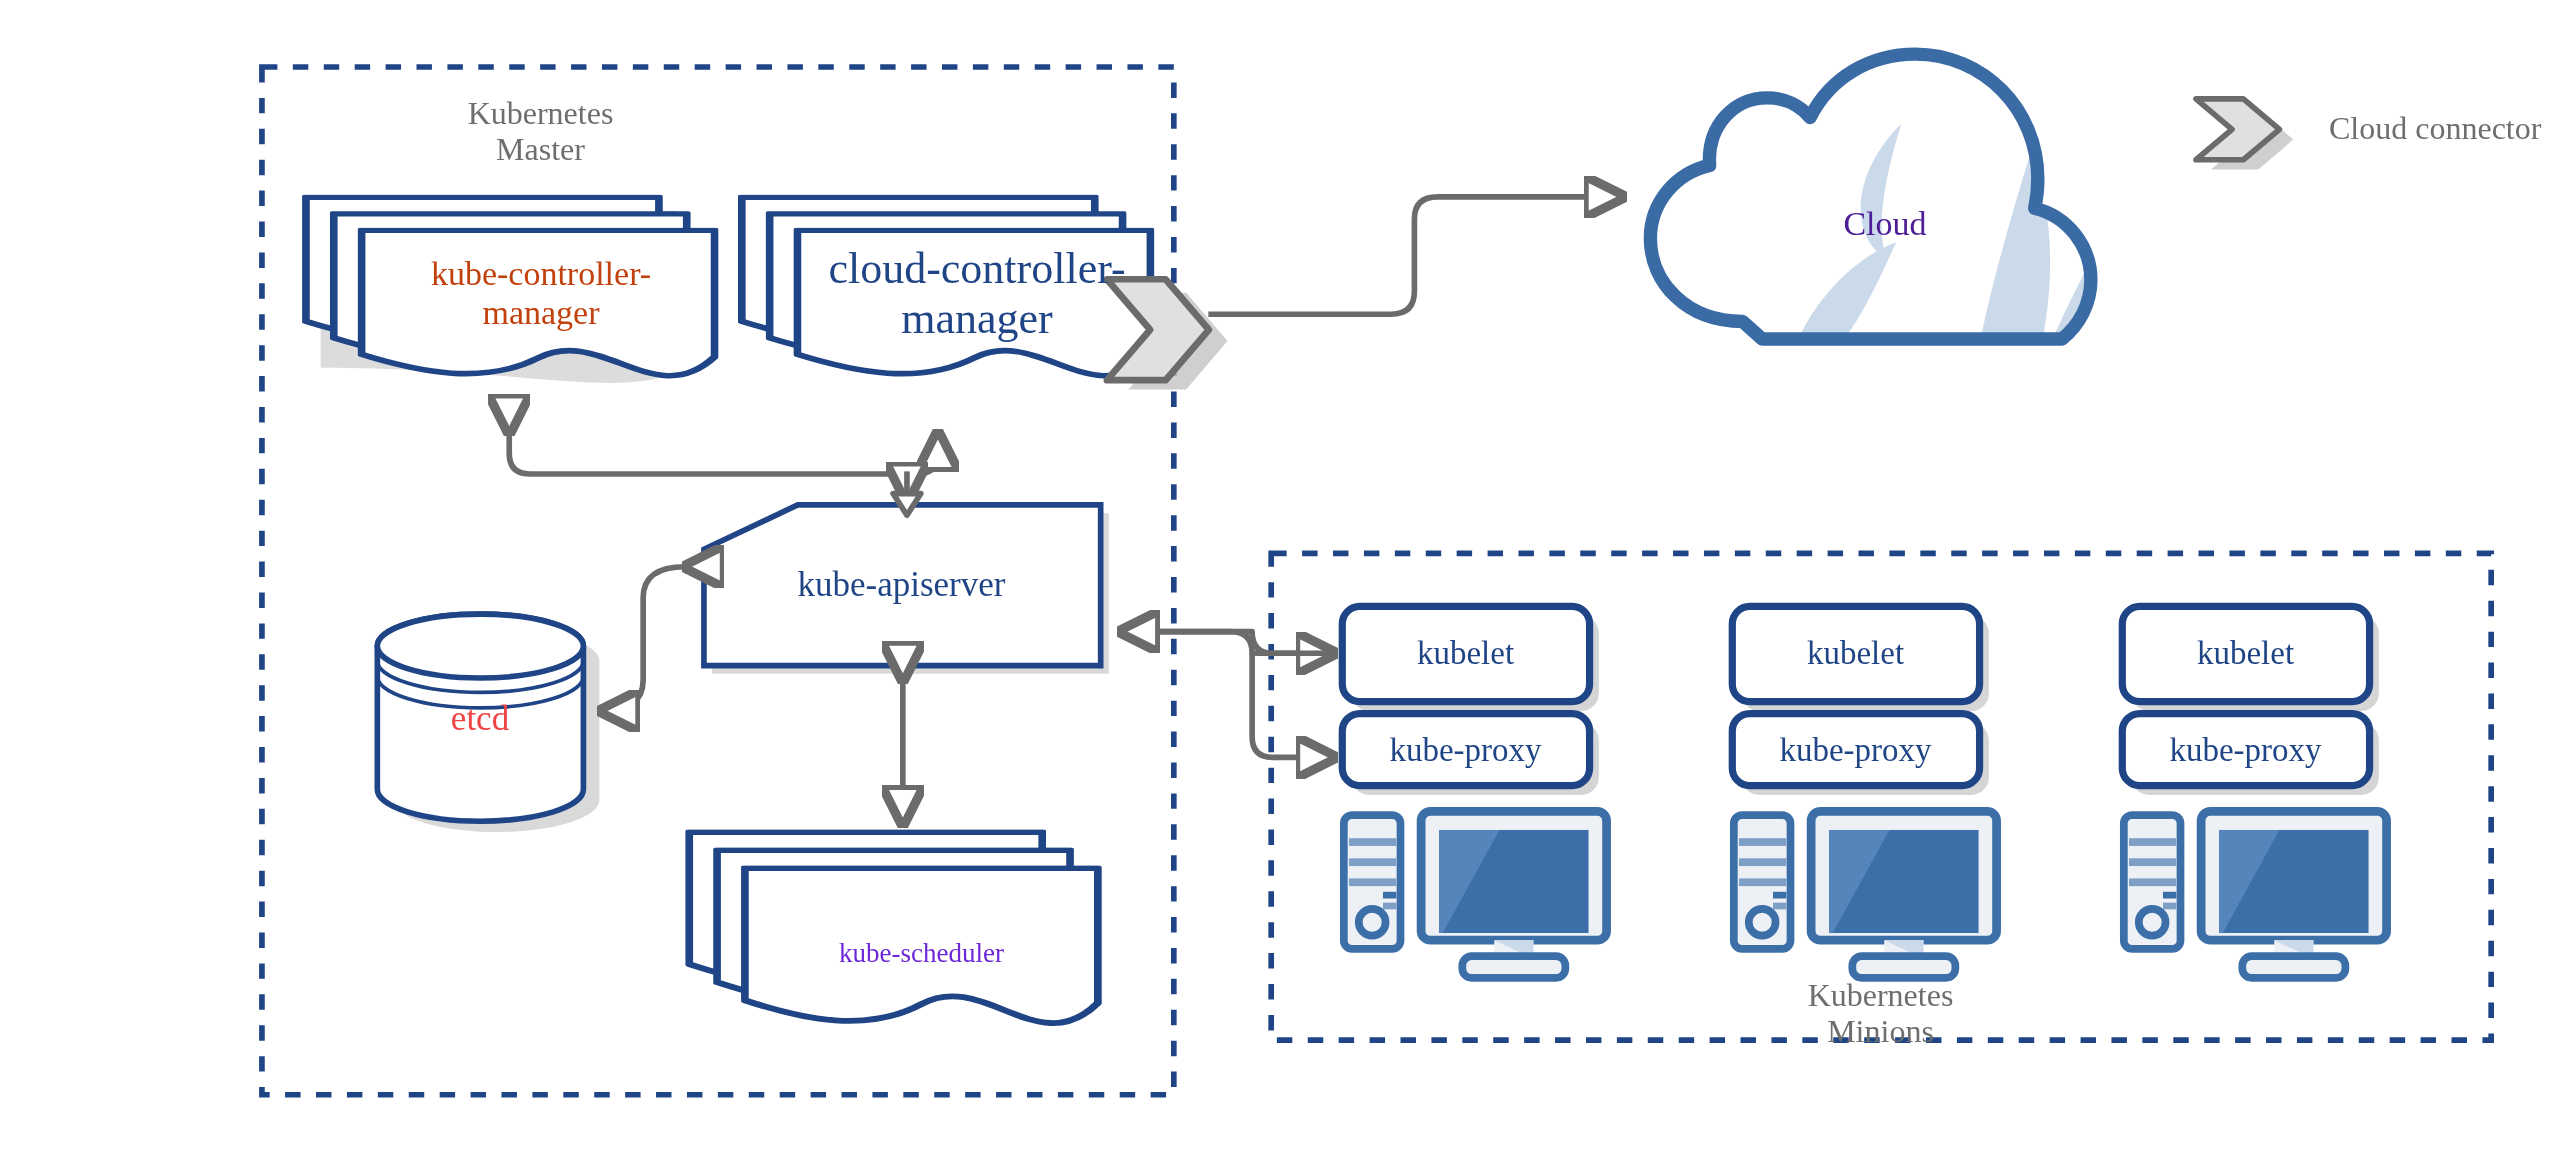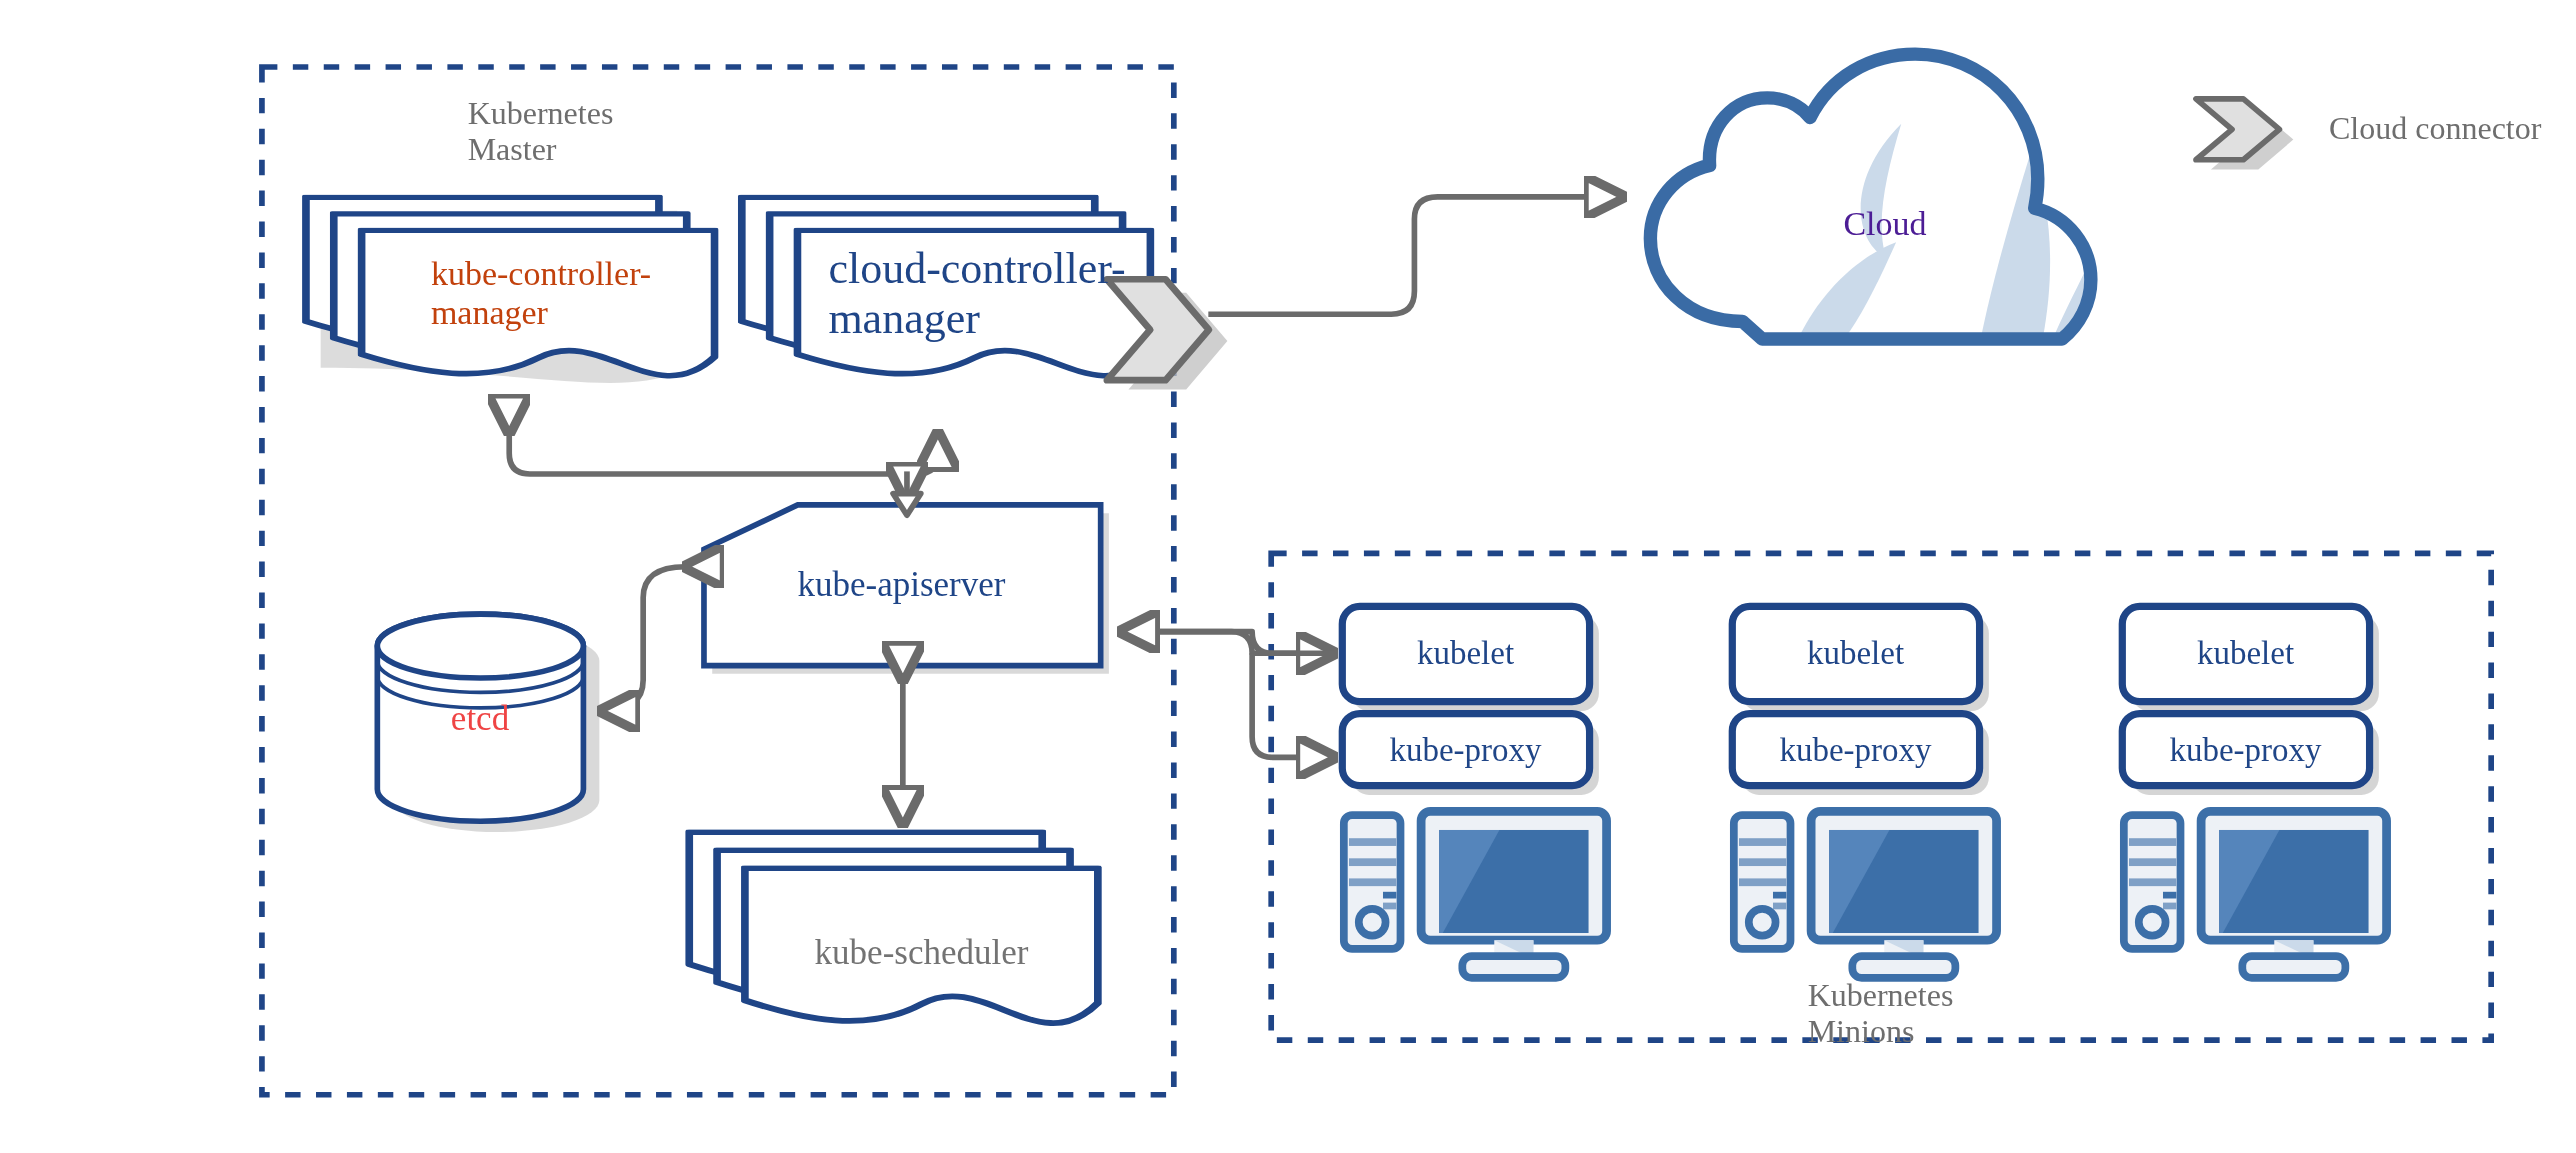--- a/index.html
+++ b/index.html
@@ -4,21 +4,21 @@
 <style>
   html,body{margin:0;padding:0;background:#ffffff;}
   body{
     width:2665px;height:1153px;
     font-family:"Liberation Serif", serif;
     overflow:hidden;
   }
   #stage{position:relative;width:2665px;height:1153px;background:#fff;}
   #stage svg{position:absolute;left:0;top:0;width:2665px;height:1153px;}
   .lbl{position:absolute;display:flex;align-items:center;justify-content:center;
-       text-align:left;line-height:1.12;pointer-events:none;white-space:pre-line;}
+       text-align:center;line-height:1.12;pointer-events:none;white-space:pre-line;}
 </style>
 </head>
 <body>
 
 <div id="stage">
 
 <svg viewBox="0 0 5172 2238" xmlns="http://www.w3.org/2000/svg">
   <defs>
 
     <marker id="ahR" viewBox="0 0 12 12" refX="11" refY="6" markerWidth="7.5" markerHeight="7.5" orient="auto">
@@ -234,21 +234,21 @@
 <div class="lbl" style="left:376px;top:242px;width:330px;height:103px;font-size:34px;color:#c2410c;">kube-controller-
 manager</div>
 
 <div class="lbl" style="left:812px;top:242px;width:330px;height:103px;font-size:44px;color:#1F4587;">cloud-controller-
 manager</div>
 
 <div class="lbl" style="left:721px;top:546px;width:361px;height:77px;font-size:35px;color:#1F4587;">kube-apiserver</div>
 
 <div class="lbl" style="left:377px;top:690px;width:206px;height:57px;font-size:35px;color:#ef4444;">etcd</div>
 
-<div class="lbl" style="left:762px;top:922px;width:319px;height:62px;font-size:35px;color:#737373;">kube-scheduler</div>
+<div class="lbl" style="left:762px;top:922px;width:319px;height:62px;font-size:27px;color:#6d28d9;">kube-scheduler</div>
 
 <div class="lbl" style="left:1777px;top:196px;width:216px;height:57px;font-size:34px;color:#4c1d95;">Cloud</div>
 
 <div class="lbl" style="left:2329px;top:103px;width:330px;height:52px;font-size:32px;color:#6E6E6E;justify-content:flex-start;">Cloud connector</div>
 
 <div class="lbl" style="left:1342px;top:606px;width:247px;height:95px;font-size:33px;color:#1F4587;">kubelet</div>
 <div class="lbl" style="left:1342px;top:714px;width:247px;height:72px;font-size:33px;color:#1F4587;">kube-proxy</div>
 
 <div class="lbl" style="left:1732px;top:606px;width:247px;height:95px;font-size:33px;color:#1F4587;">kubelet</div>
 <div class="lbl" style="left:1732px;top:714px;width:247px;height:72px;font-size:33px;color:#1F4587;">kube-proxy</div>

